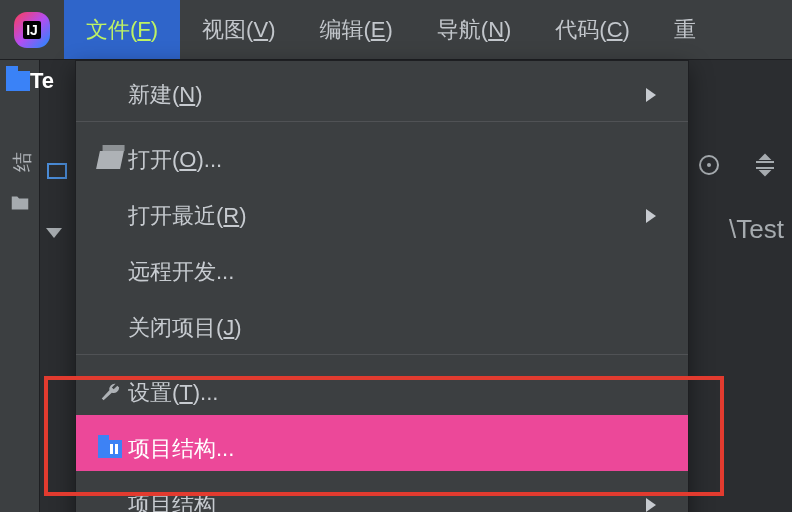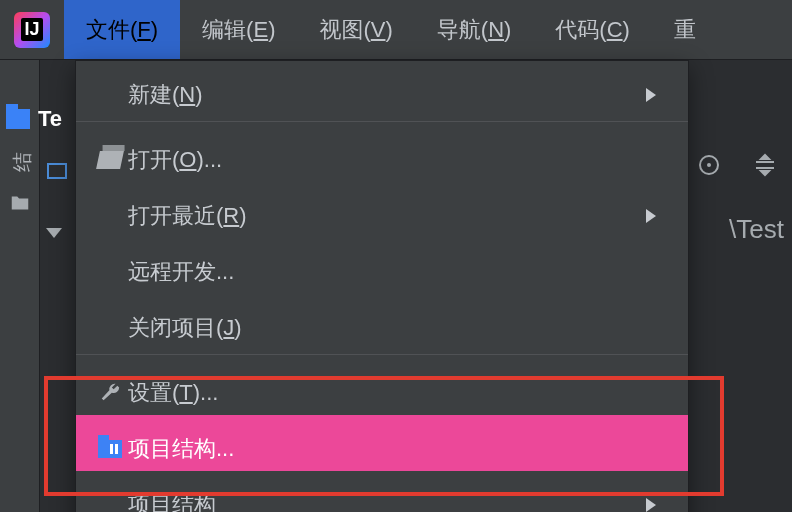--- a/index.html
+++ b/index.html
@@ -32,21 +32,21 @@
     padding: 0 22px;
     height: 100%;
     display: flex;
     align-items: center;
     color: #c2c6cb;
     cursor: default;
   }
   .menubar .mi u { text-decoration: underline; }
   .menubar .mi.active {
     background: #2f65ca;
-    color: #000000;
+    color: #bef264;
   }
 
   
   .toolstrip {
     position: absolute;
     left: 0;
     top: 60px;
     width: 40px;
     height: calc(100% - 60px);
     background: #3c3f41;
@@ -61,24 +61,22 @@
   .toolstrip svg, .toolstrip .rot { width: 22px; height: 22px; }
   .rot { transform: rotate(-90deg); font-size: 20px; letter-spacing: 1px; }
 
   
   .projbar {
     position: absolute;
     top: 68px;
     left: 6px;
     display: flex;
     align-items: center;
-    gap: 8px;
     color: #ffffff;
     font-weight: 600;
-    margin-top: 38px;
   }
   .folder-ico {
     width: 24px; height: 20px;
     background: #3a82f7;
     position: relative;
   }
   .folder-ico::before {
     content: "";
     position: absolute;
     top: -5px; left: 0;
@@ -191,44 +189,44 @@
     width: 680px;
     height: 120px;
     border: 4px solid #e23b2f;
     pointer-events: none;
   }
 
   
   .ij {
     width: 36px; height: 36px;
     background: linear-gradient(135deg,#fe3d58 0%,#b44df0 50%,#1a8cff 100%);
-    border-radius: 6px;
+    border-radius: 13px;
     display:flex;align-items:center;justify-content:center;
-    color:#fff;font-weight:700;font-size:18px;
+    color:#fff;font-weight:700;font-size:14px;
   }
   .ij span{background:#000;padding:1px 3px;border-radius:2px;}
 
 </style>
 </head>
 <body>
 
 <div class="menubar">
   <div class="app-icon">
     <div class="ij">
         <span>IJ</span>
       </div>
   </div>
   <div class="mi active">
     <span><span>文件(</span><u>F</u><span>)</span></span>
   </div>
   <div class="mi">
+    <span><span>视图(</span><u>V</u><span>)</span></span>
+  </div>
+  <div class="mi">
     <span><span>编辑(</span><u>E</u><span>)</span></span>
-  </div>
-  <div class="mi">
-    <span><span>视图(</span><u>V</u><span>)</span></span>
   </div>
   <div class="mi">
     <span><span>导航(</span><u>N</u><span>)</span></span>
   </div>
   <div class="mi">
     <span><span>代码(</span><u>C</u><span>)</span></span>
   </div>
   <div class="mi">
     <span><span>重</span></span>
   </div>

